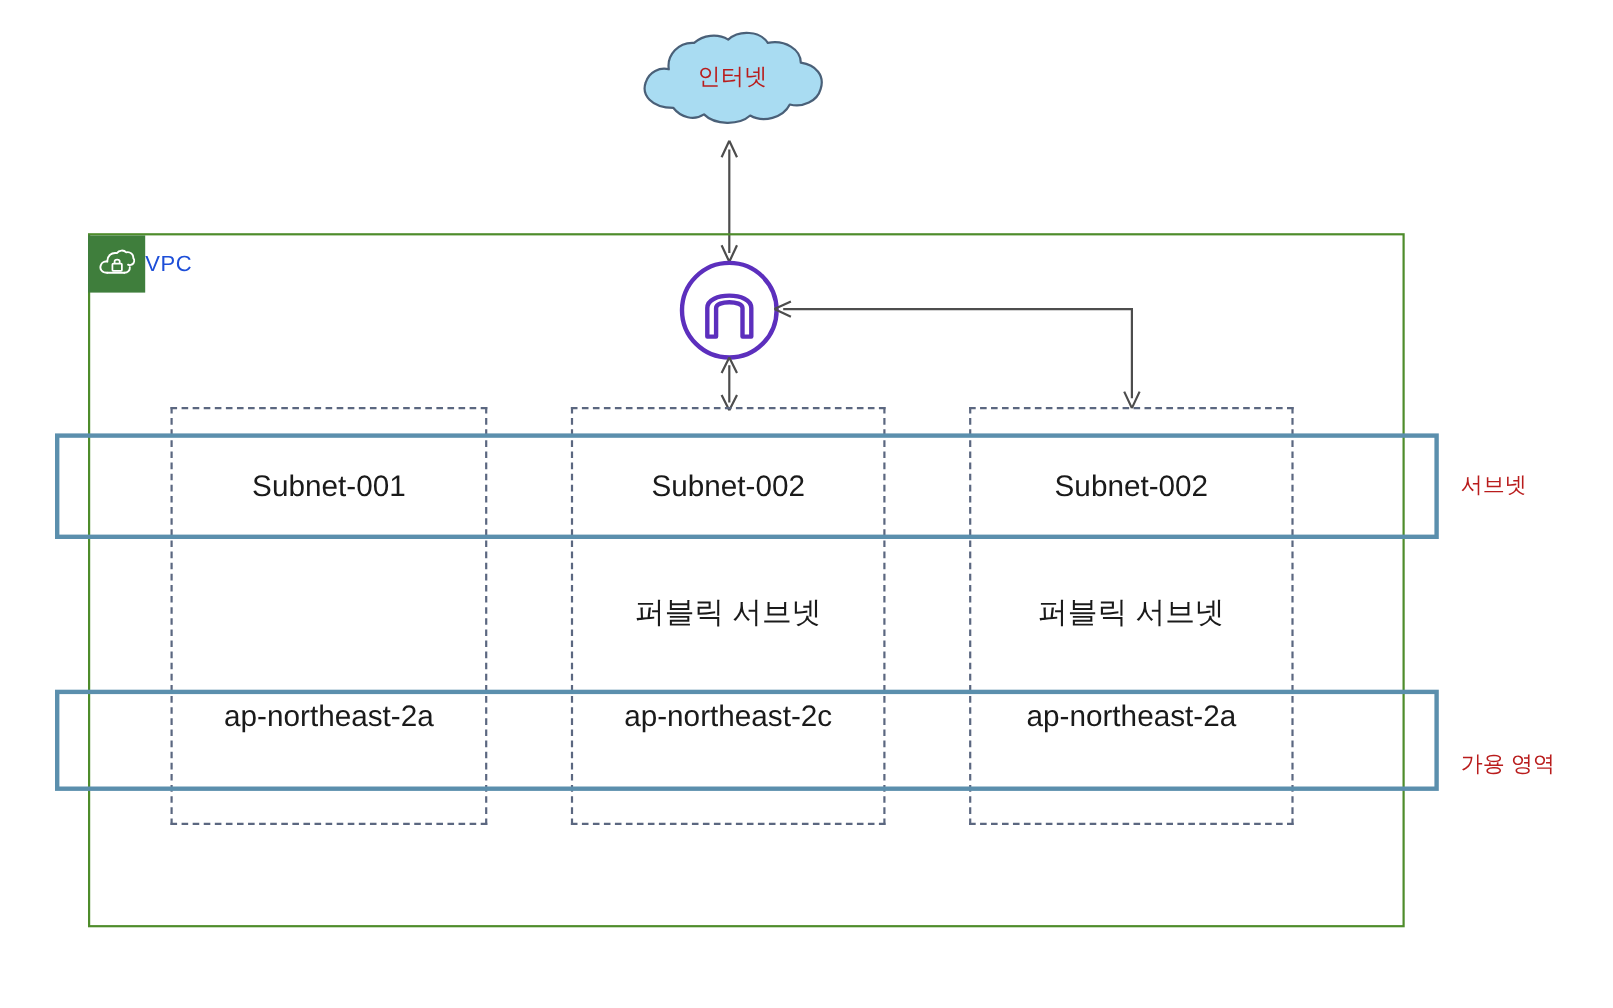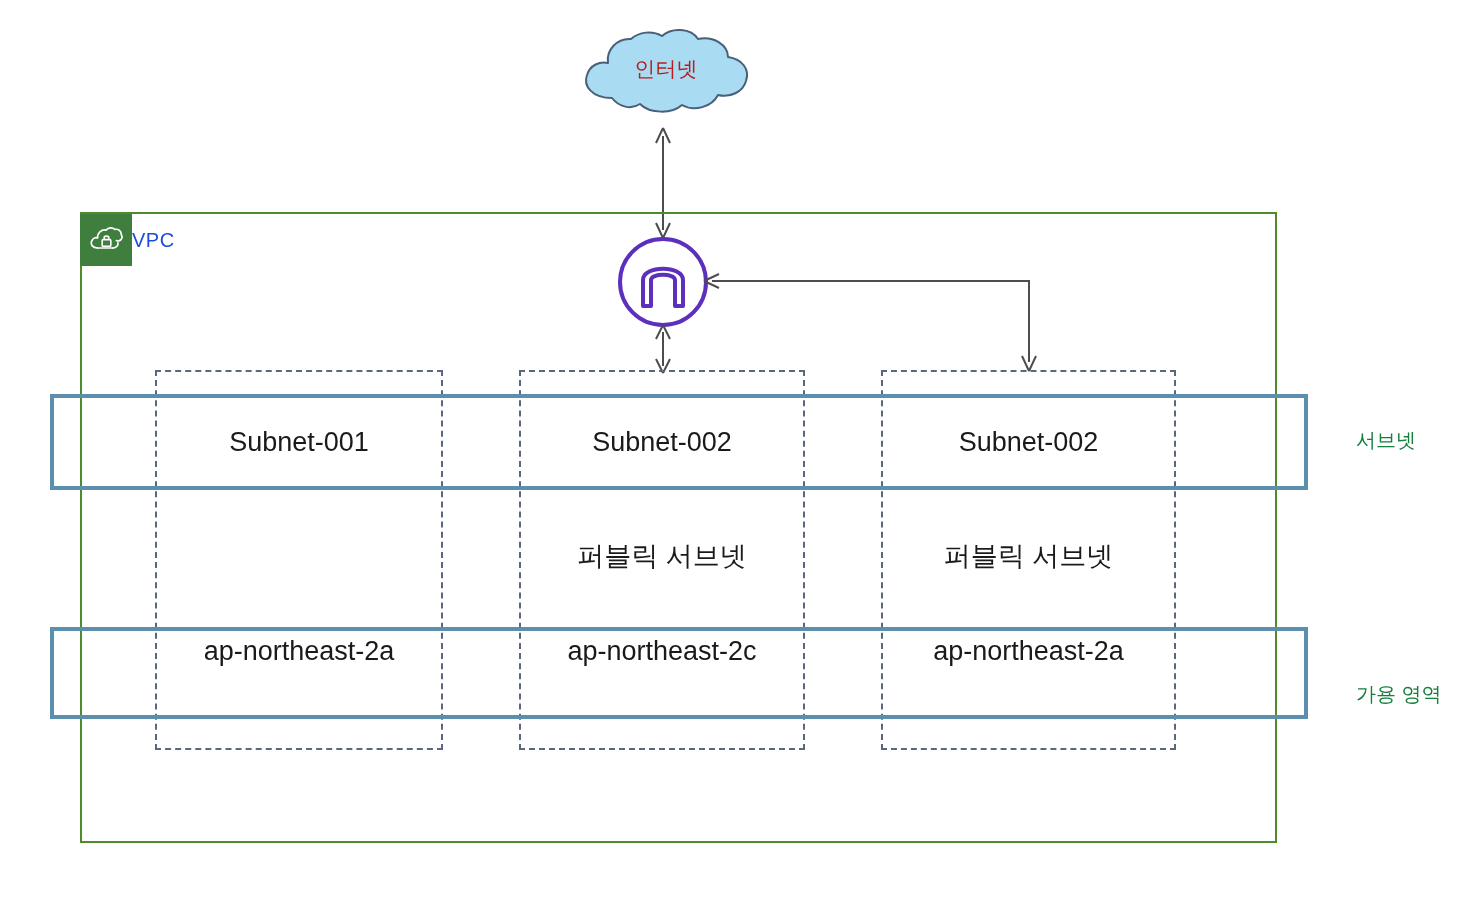--- a/index.html
+++ b/index.html
@@ -124,23 +124,23 @@
   .row-kind    { top: 538px; }
   .row-az      { top: 636px; }
 
   .col-1 { left: 155px; width: 288px; }
   .col-2 { left: 519px; width: 286px; }
   .col-3 { left: 881px; width: 295px; }
 
   
   .side-label {
     position: absolute;
-    left: 1356px;
+    left: 1328px;
     font-size: 20px;
-    color: #15803d;
+    color: #b91c1c;
     white-space: nowrap;
   }
   #side-label-subnet { top: 427px; }
   #side-label-az     { top: 661px; margin-top: 20px; }
 
   
   .connector { position: absolute; }
   #connector-cloud-gateway { left: 640px; top: 124px; width: 46px; height: 118px; }
   #connector-gateway-subnet2 { left: 640px; top: 322px; width: 46px; height: 54px; }
   #connector-gateway-subnet3 { left: 700px; top: 272px; width: 340px; height: 104px; }

